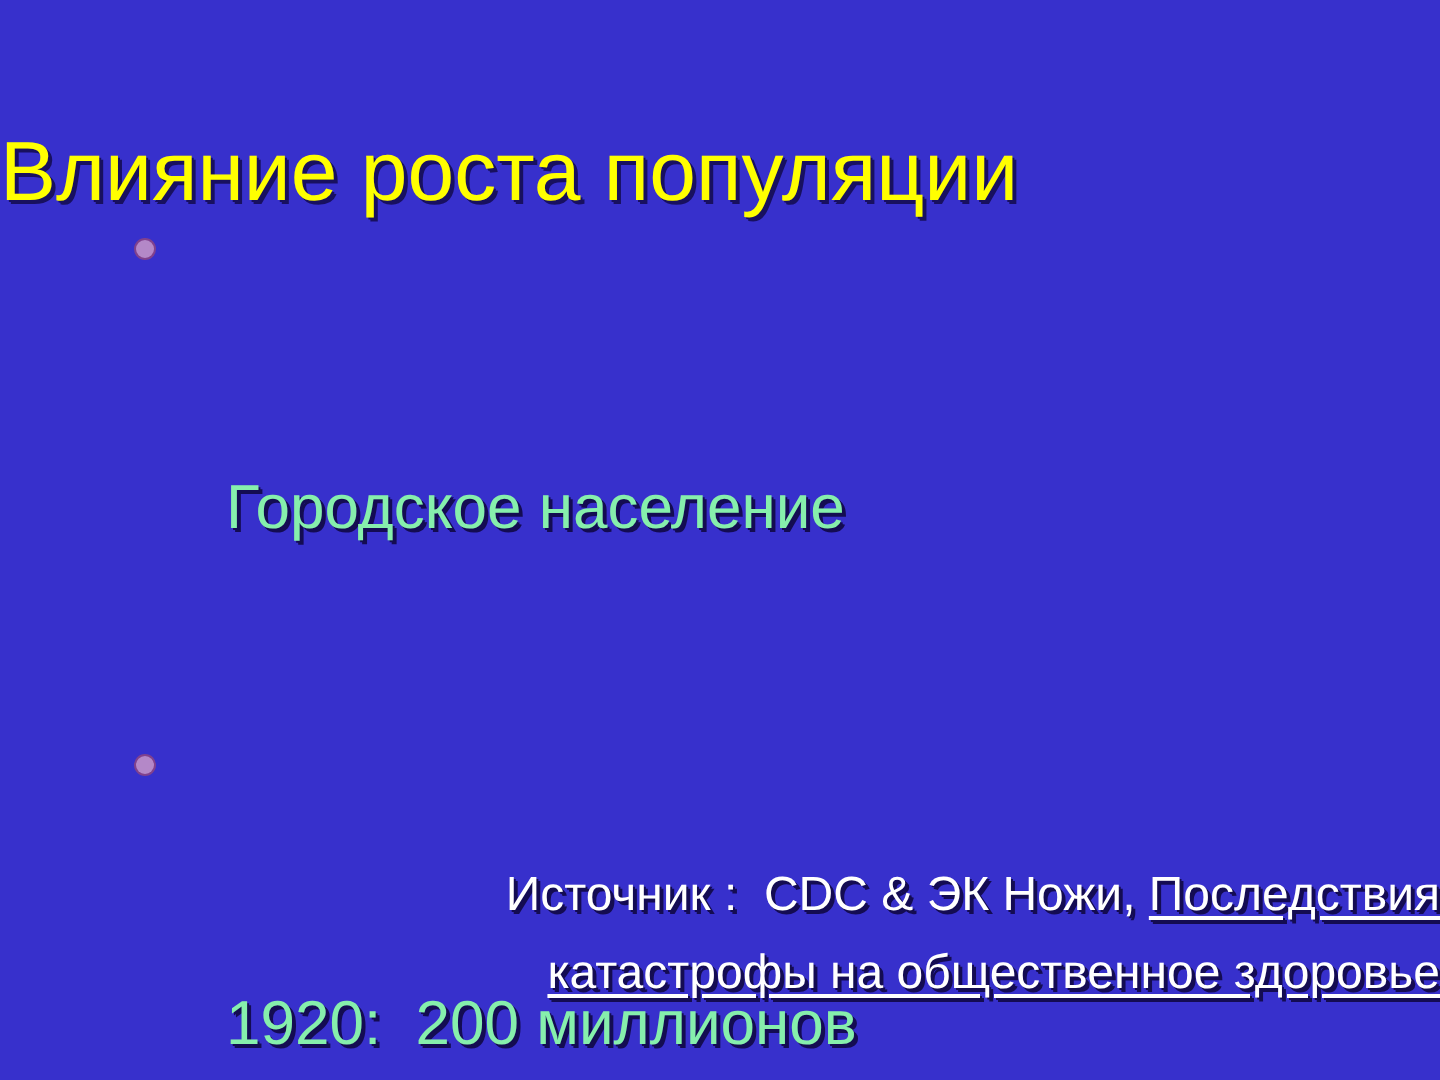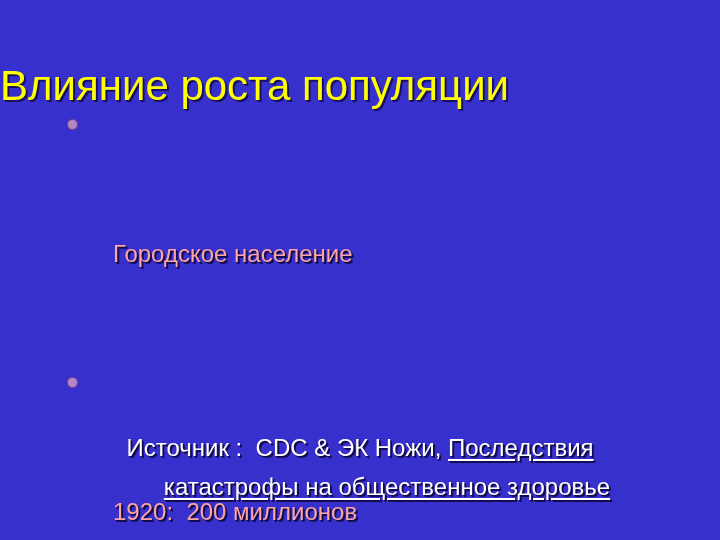--- a/index.html
+++ b/index.html
@@ -40,22 +40,22 @@
   .body-block {
     position: absolute;
     left: 58px;
     top: 103px;
     width: 620px;
   }
   .line {
     position: relative;
     display: block;
     min-height: 43px;
-    color: #fca5a5;
-    font-size: 24px;
+    color: #86efac;
+    font-size: 31px;
     line-height: 43px;
     text-shadow: 2px 2px 0 #140c52, 1px 1px 0 #140c52;
     white-space: pre;
   }
   .bullet-dot {
     position: absolute;
     left: 10px;
     top: 17px;
     width: 9px;
     height: 9px;
@@ -67,21 +67,21 @@
     display: block;
     margin-left: 55px;
   }
 
   
   .source-block {
     position: absolute;
     left: 0;
     top: 428px;
     width: 720px;
-    text-align: center;
+    text-align: right;
     color: #ffffff;
     font-size: 24px;
     line-height: 39px;
     text-shadow: 2px 2px 0 #140c52, 1px 1px 0 #140c52;
   }
   .source-line {
     display: block;
     white-space: pre;
   }
   .source-line.indented {

